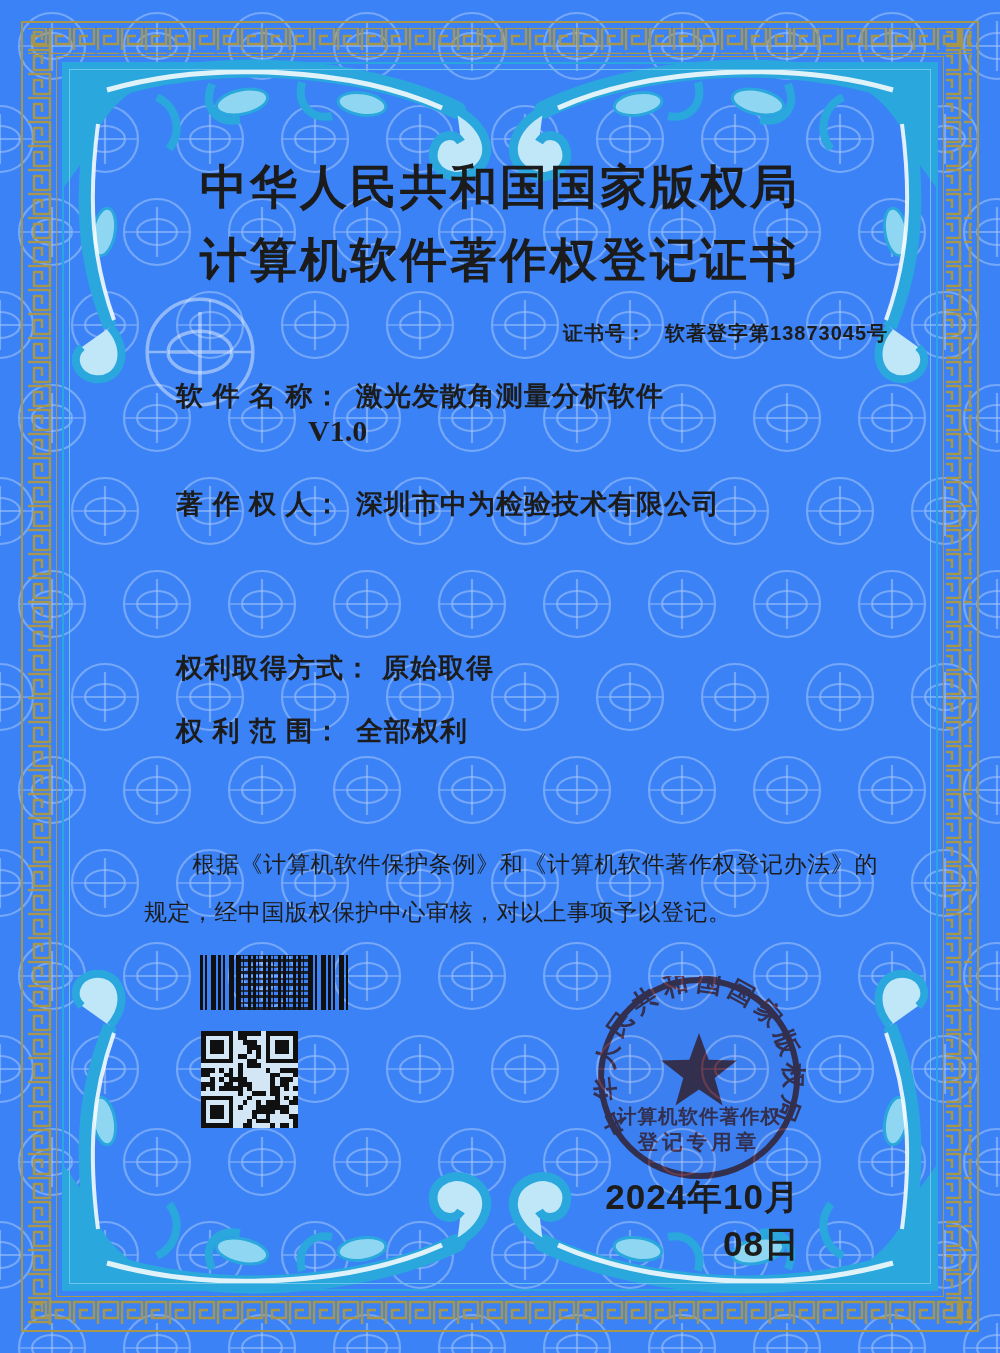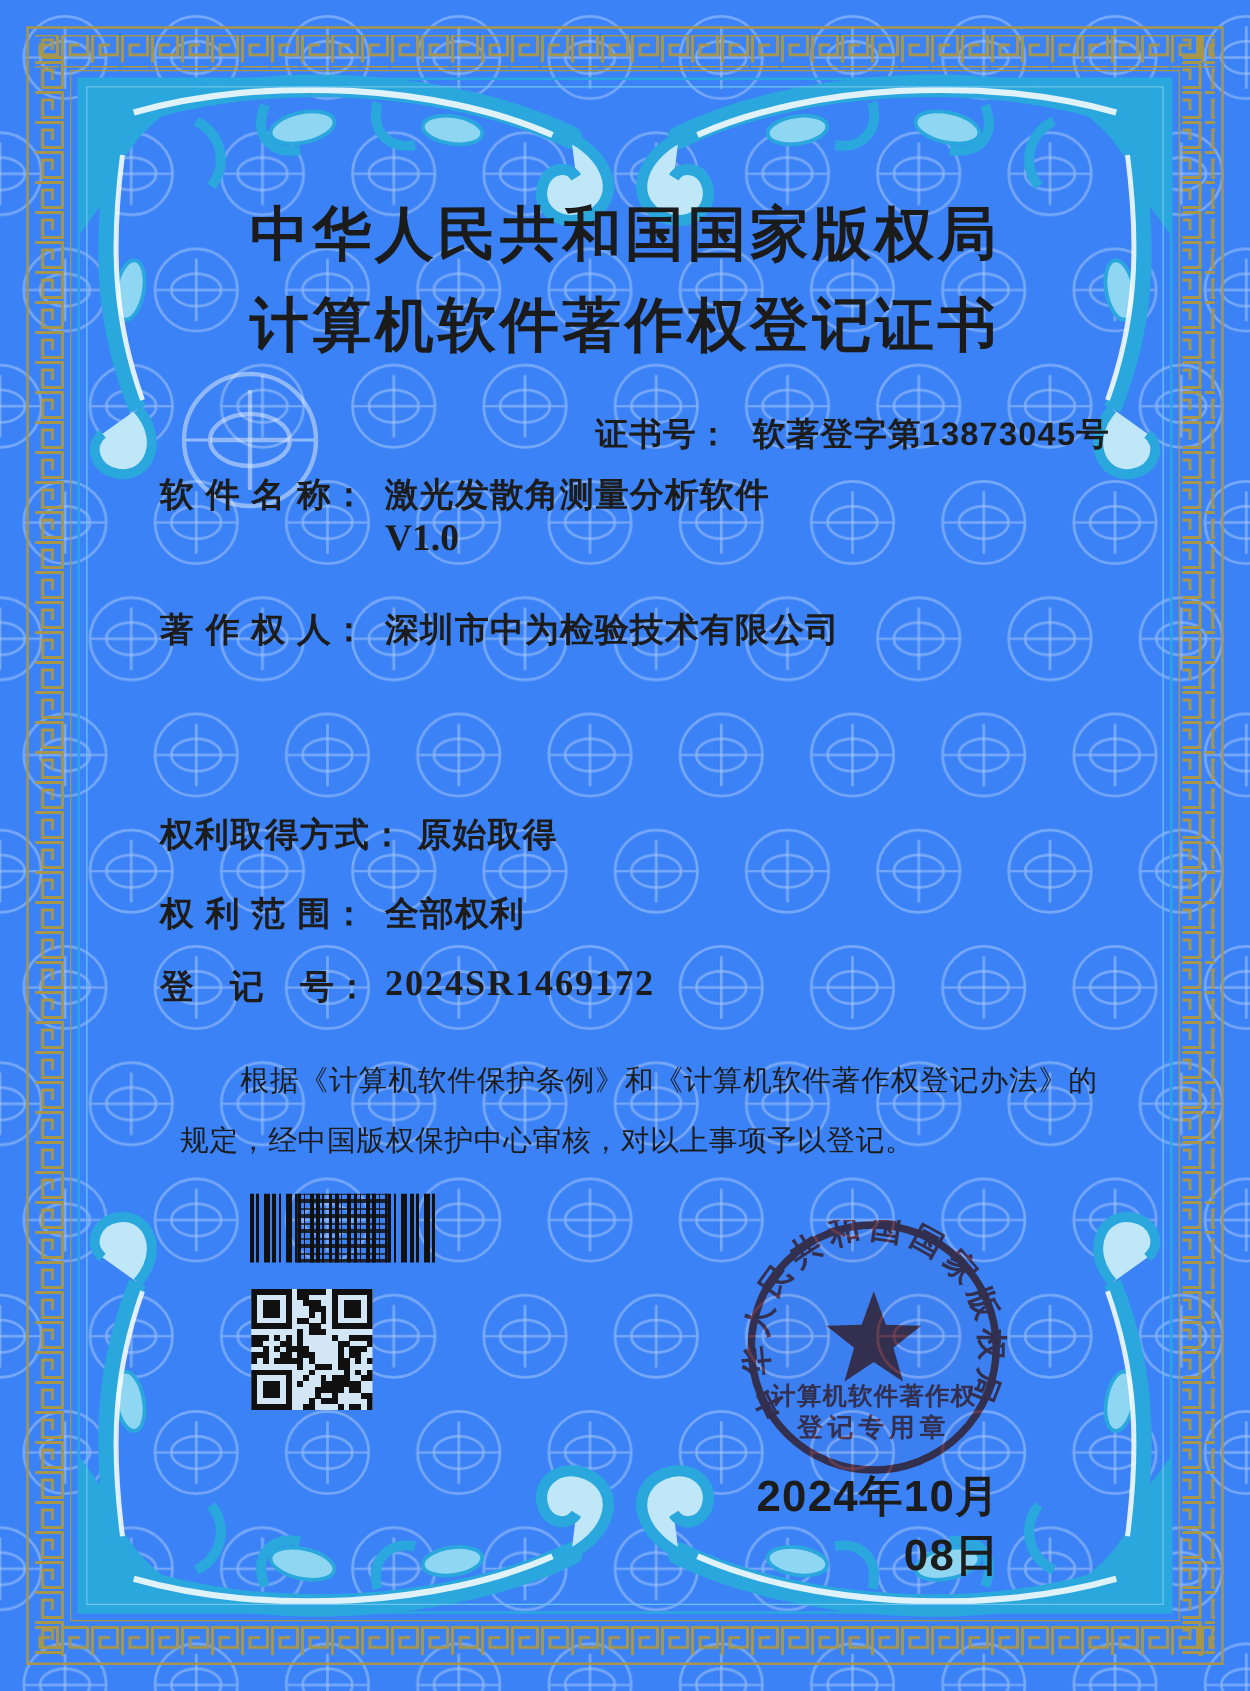--- a/index.html
+++ b/index.html
@@ -13,24 +13,24 @@
   .frame-outer{inset:21px;border:2px solid #a8974b;}
   .frame-inner-gold{inset:56px;border:1.5px solid #a8974b;}
   .frame-blue-1{inset:62px;border:2.5px solid #29a8df;}
   .frame-blue-2{inset:69px;border:1.5px solid #6cc6ec;}
   .bg-svg{position:absolute;inset:0;}
   
   .title{position:absolute;left:60px;right:60px;text-align:center;
     font-size:47px;font-weight:900;letter-spacing:3px;color:#1b1b1b;}
   .title-1{top:156px;}
   .title-2{top:229px;}
-  .cert-no{position:absolute;top:330px;right:112px;font-size:26px;font-weight:700;letter-spacing:1px;}
+  .cert-no{position:absolute;top:320px;right:112px;font-size:20px;font-weight:700;letter-spacing:1px;}
   .cert-no .lbl{margin-right:18px;}
   .row{position:absolute;left:128px;display:flex;font-size:27px;font-weight:700;letter-spacing:1px;}
-  .row .label{min-width:170px;margin-right:10px;white-space:nowrap;}
+  .row .label{min-width:170px;margin-right:10px;white-space:nowrap;margin-left:48px;}
   .row .value{white-space:nowrap;}
   .r-software{top:378px;}
   .r-version{top:414px;left:308px;position:absolute;font-size:30px;font-weight:700;
     font-family:"Liberation Serif",serif;}
   .r-owner{top:486px;}
   .r-acq{top:650px;}
   .r-scope{top:713px;}
   .r-reg{top:771px;}
   .r-reg .value{font-family:"Liberation Serif",serif;font-size:29px;letter-spacing:1.5px;}
   .statement{position:absolute;top:824px;left:128px;right:106px;
@@ -139,24 +139,20 @@
   <div class="row r-owner">
     <span class="label">著 作 权 人：</span>
     <span class="value">深圳市中为检验技术有限公司</span>
   </div>
 
   <div class="row r-scope">
     <span class="label">权 利 范 围：</span>
     <span class="value">全部权利</span>
   </div>
 
-  <div class="row r-reg">
-    <span class="label">登　记　号：</span>
-    <span class="value">2024SR1469172</span>
-  </div>
 
   <p class="statement">根据《计算机软件保护条例》和《计算机软件著作权登记办法》的规定，经中国版权保护中心审核，对以上事项予以登记。</p>
 
   <div class="barcode">
     <div class="bc-l"></div>
     <div class="bc-m"></div>
     <div class="bc-r"></div>
   </div>
 
   <svg class="qr" viewBox="0 0 21 21" shape-rendering="crispEdges">

